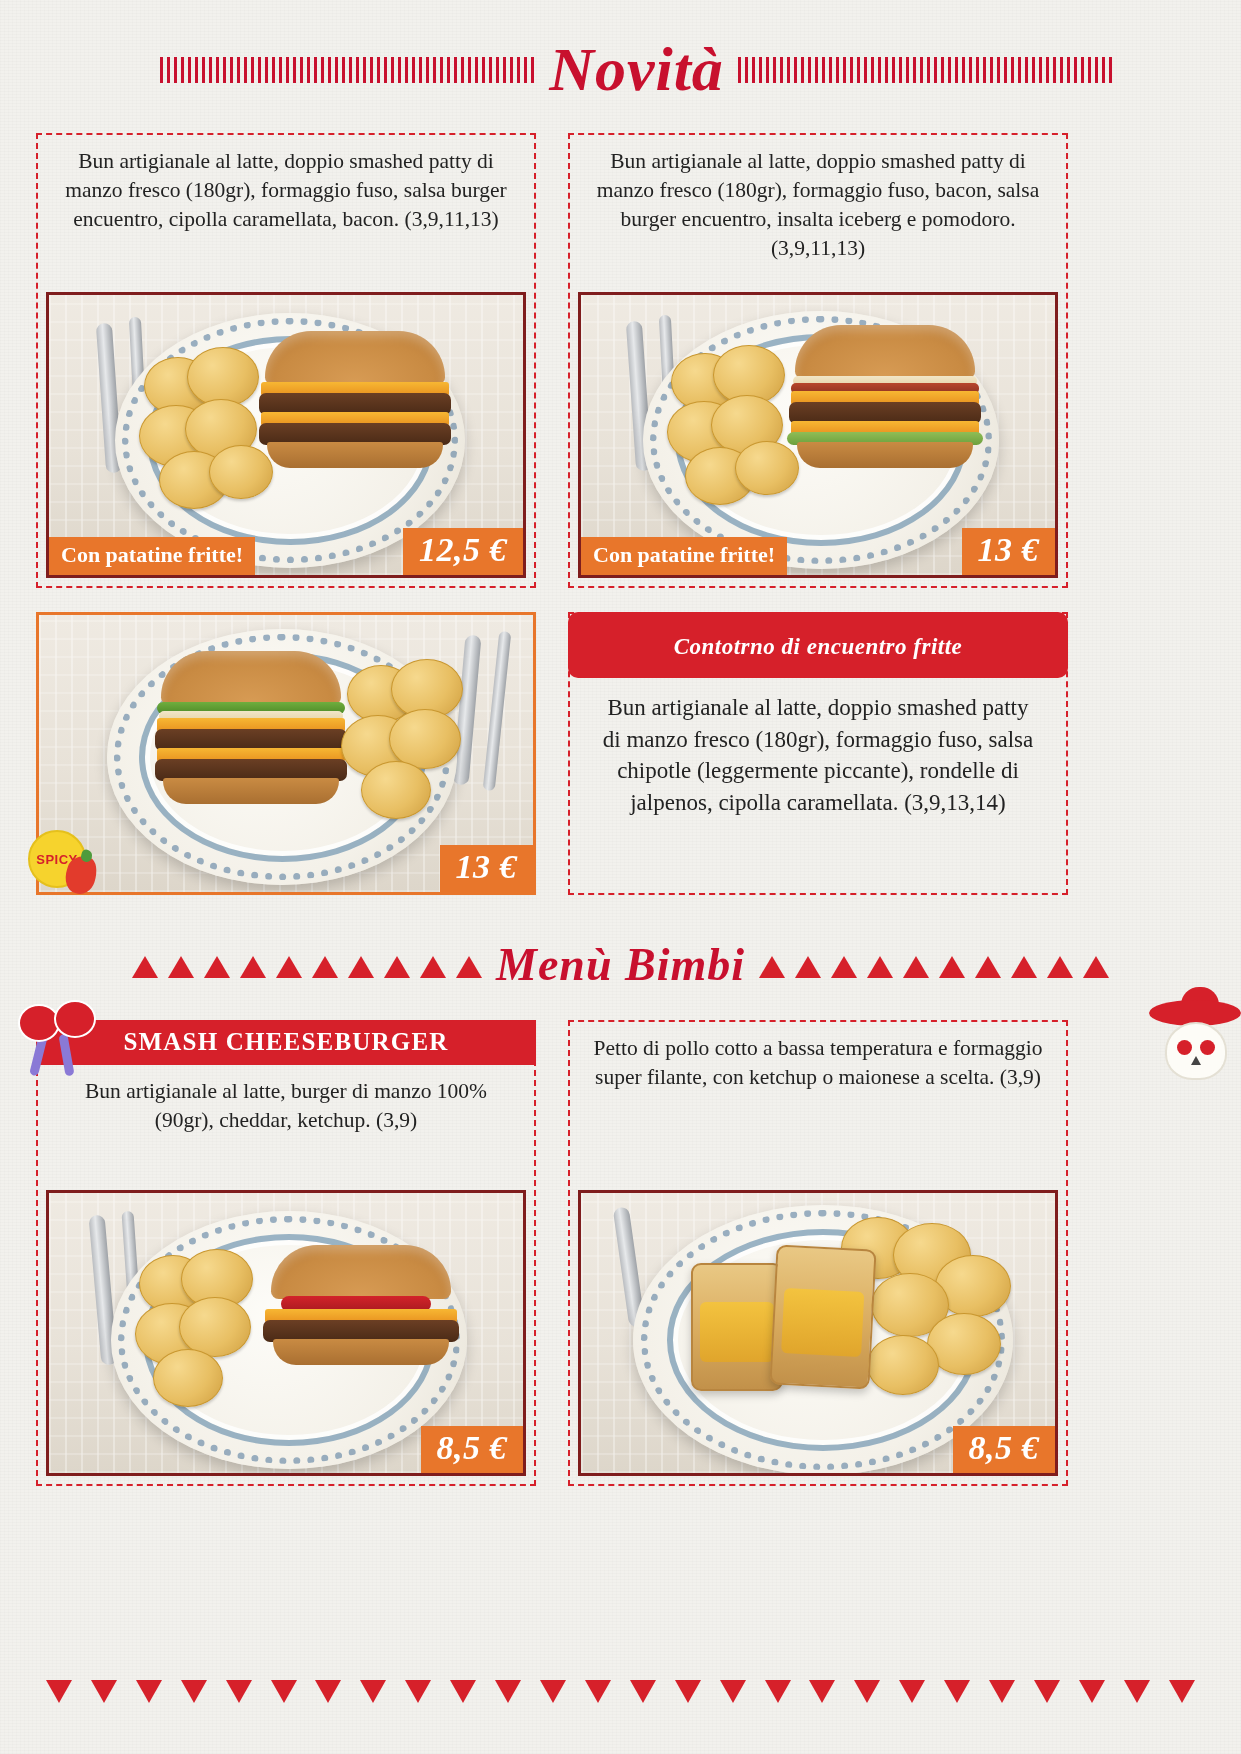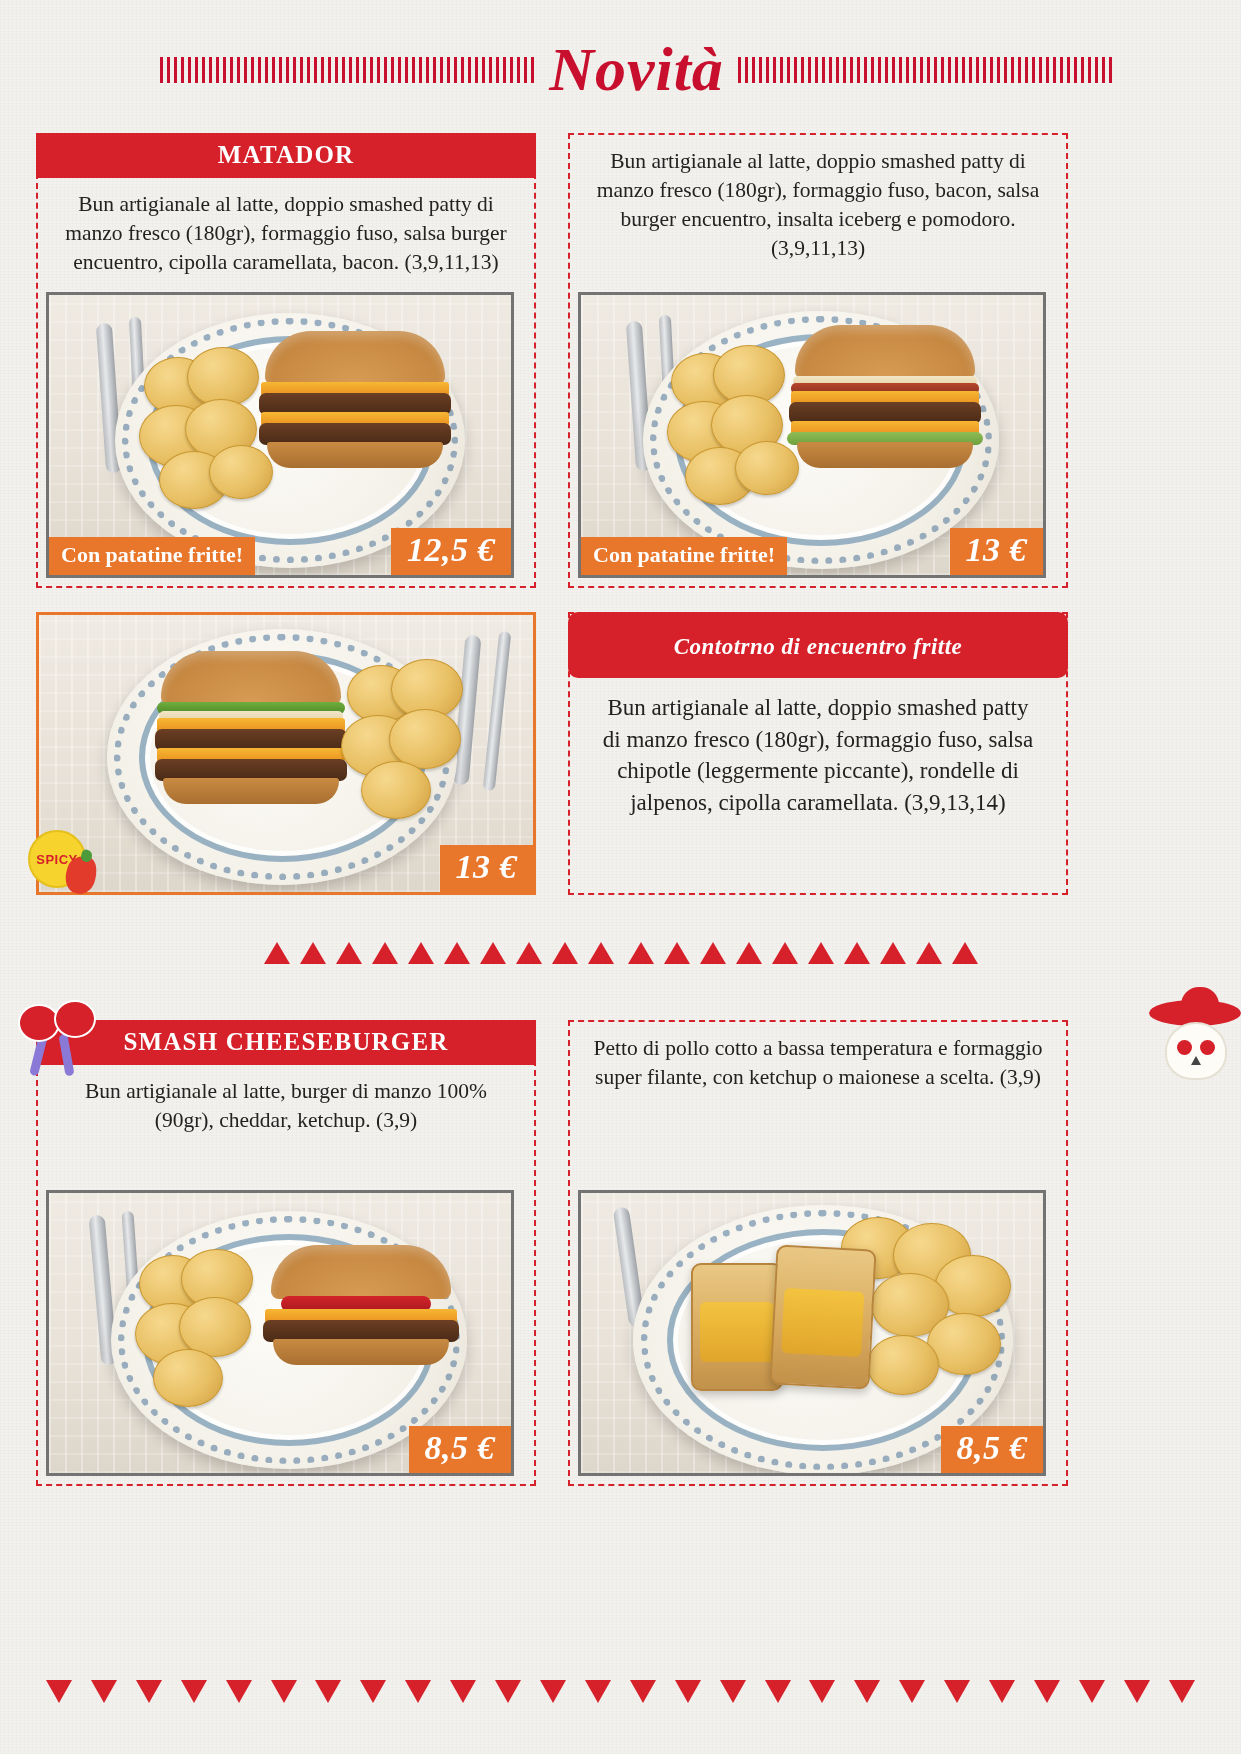--- a/index.html
+++ b/index.html
@@ -106,23 +106,23 @@
   .card-desc {
     text-align: center;
     color: #222;
     font-size: 21.5px;
     line-height: 1.35;
     padding: 12px 22px 10px;
   }
   .photo-wrap {
     position: absolute;
     left: 8px;
-    right: 20px;
+    right: 8px;
     bottom: 8px;
-    border: 3px solid #737373;
+    border: 3px solid #7f1d1d;
     overflow: hidden;
   }
   .photo {
     position: relative;
     width: 100%;
     height: 100%;
     overflow: hidden;
   }
   
   .tablecloth {
@@ -399,21 +399,20 @@
 
 <div class="page">
 
   <div class="section-head" id="novita-head">
     <div class="stripe-orn left"></div>
     <div class="head-title">Novità</div>
     <div class="stripe-orn right"></div>
   </div>
 
   <div class="card" id="card-matador" style="left:36px; top:133px; width:500px; height:455px;">
-    <div class="card-title">MATADOR</div>
     <div class="card-desc">Bun artigianale al latte, doppio smashed patty di manzo fresco (180gr), formaggio fuso, salsa burger encuentro, cipolla caramellata, bacon. (3,9,11,13)</div>
     <div class="photo-wrap" style="top:157px;">
       <div class="photo">
         <div class="tablecloth"></div>
         <div class="cloth-lines"></div>
         <div class="cutlery" style="left:52px; top:28px; height:150px; transform:rotate(-4deg);"></div>
         <div class="cutlery" style="left:84px; top:22px; height:160px; width:12px; transform:rotate(-3deg);"></div>
         <div class="plate" style="left:66px; top:18px; width:350px; height:255px;">
           <div class="plate-rim-pattern"></div>
         </div>
@@ -524,20 +523,21 @@
         <div class="tri"></div>
         <div class="tri"></div>
         <div class="tri"></div>
       <div class="tri"></div>
         <div class="tri"></div>
         <div class="tri"></div>
         <div class="tri"></div>
       <div class="tri"></div>
         <div class="tri"></div>
     </div>
+    <div class="head-title">Menù Bimbi</div>
     <div class="tri-orn">
       <div class="tri"></div>
         <div class="tri"></div>
         <div class="tri"></div>
         <div class="tri"></div>
       <div class="tri"></div>
         <div class="tri"></div>
         <div class="tri"></div>
         <div class="tri"></div>
       <div class="tri"></div>

